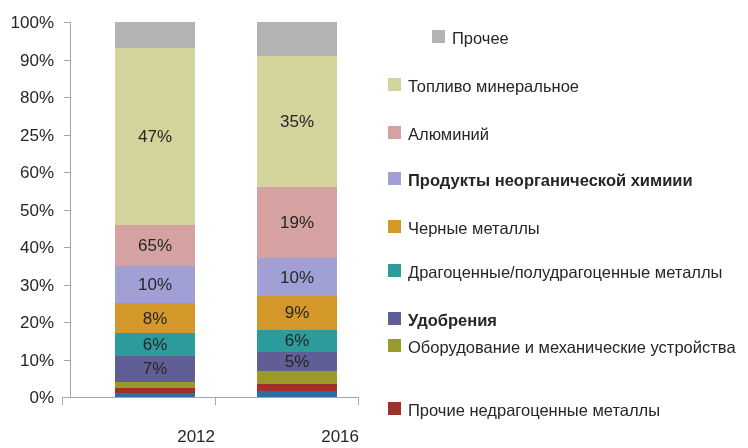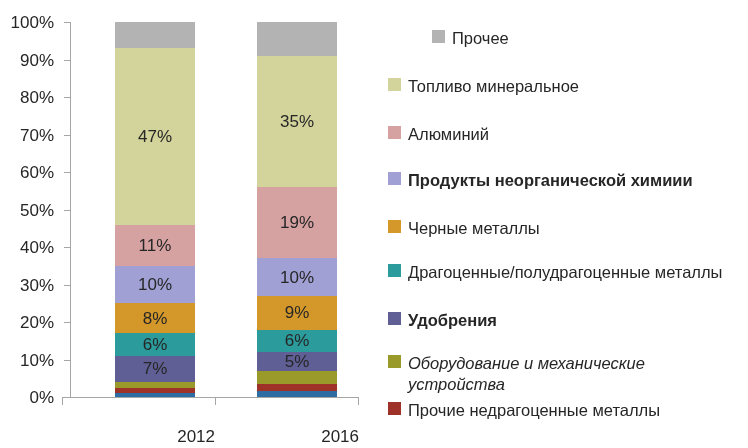--- a/index.html
+++ b/index.html
@@ -95,21 +95,21 @@
       <div class="y-tick-label" style="top: 322px;">20%</div>
       <div class="y-tick-mark" style="top: 322px;"></div>
       <div class="y-tick-label" style="top: 284.5px;">30%</div>
       <div class="y-tick-mark" style="top: 284.5px;"></div>
       <div class="y-tick-label" style="top: 247px;">40%</div>
       <div class="y-tick-mark" style="top: 247px;"></div>
       <div class="y-tick-label" style="top: 209.5px;">50%</div>
       <div class="y-tick-mark" style="top: 209.5px;"></div>
       <div class="y-tick-label" style="top: 172px;">60%</div>
       <div class="y-tick-mark" style="top: 172px;"></div>
-      <div class="y-tick-label" style="top: 134.5px;">70%</div>
+      <div class="y-tick-label" style="top: 134.5px;">25%</div>
       <div class="y-tick-mark" style="top: 134.5px;"></div>
       <div class="y-tick-label" style="top: 97px;">80%</div>
       <div class="y-tick-mark" style="top: 97px;"></div>
       <div class="y-tick-label" style="top: 59.5px;">90%</div>
       <div class="y-tick-mark" style="top: 59.5px;"></div>
       <div class="y-tick-label" style="top: 22px;">100%</div>
       <div class="y-tick-mark" style="top: 22px;"></div>
     </div>
   <div class="y-axis-line"></div>
 
@@ -124,21 +124,21 @@
         <div class="segment" title="Драгоценные/полудрагоценные металлы" style="height: 22.5px; background: rgb(43, 155, 155);">
           <span class="segment-label">6%</span>
         </div>
         <div class="segment" title="Черные металлы" style="height: 30px; background: rgb(212, 152, 42);">
           <span class="segment-label">8%</span>
         </div>
         <div class="segment" title="Продукты неорганической химиии" style="height: 37.5px; background: rgb(160, 160, 213);">
           <span class="segment-label">10%</span>
         </div>
         <div class="segment" title="Алюминий" style="height: 41.25px; background: rgb(213, 161, 161);">
-          <span class="segment-label">11%</span>
+          <span class="segment-label">65%</span>
         </div>
         <div class="segment" title="Топливо минеральное" style="height: 176.25px; background: rgb(211, 211, 156);">
           <span class="segment-label">47%</span>
         </div>
         <div class="segment" title="Прочее" style="height: 26.25px; background: rgb(179, 179, 179);"></div>
       </div>
     <div class="bar bar-2016" id="bar-1">
         <div class="segment" title="Прочее нижнее" style="height: 5.625px; background: rgb(46, 109, 164);"></div>
         <div class="segment" title="Прочие недрагоценные металлы" style="height: 7.5px; background: rgb(158, 50, 41);"></div>
         <div class="segment" title="Оборудование и механические устройства" style="height: 13.125px; background: rgb(154, 154, 43);"></div>
@@ -194,21 +194,21 @@
         <span class="legend-text">Черные металлы</span>
       </div>
       <div class="legend-item" style="top: 244px;">
         <span class="legend-swatch" style="background: rgb(43, 155, 155);"></span>
         <span class="legend-text">Драгоценные/полудрагоценные металлы</span>
       </div>
       <div class="legend-item" style="top: 292px; font-weight: bold;">
         <span class="legend-swatch" style="background: rgb(95, 95, 150);"></span>
         <span class="legend-text">Удобрения</span>
       </div>
-      <div class="legend-item" style="top: 335px; font-style: italic;">
+      <div class="legend-item" style="top: 319px;">
         <span class="legend-swatch" style="background: rgb(154, 154, 43);"></span>
         <span class="legend-text">Оборудование и механические устройства</span>
       </div>
       <div class="legend-item" style="top: 382px;">
         <span class="legend-swatch" style="background: rgb(158, 50, 41);"></span>
         <span class="legend-text">Прочие недрагоценные металлы</span>
       </div>
     </div>
 
 </div>

